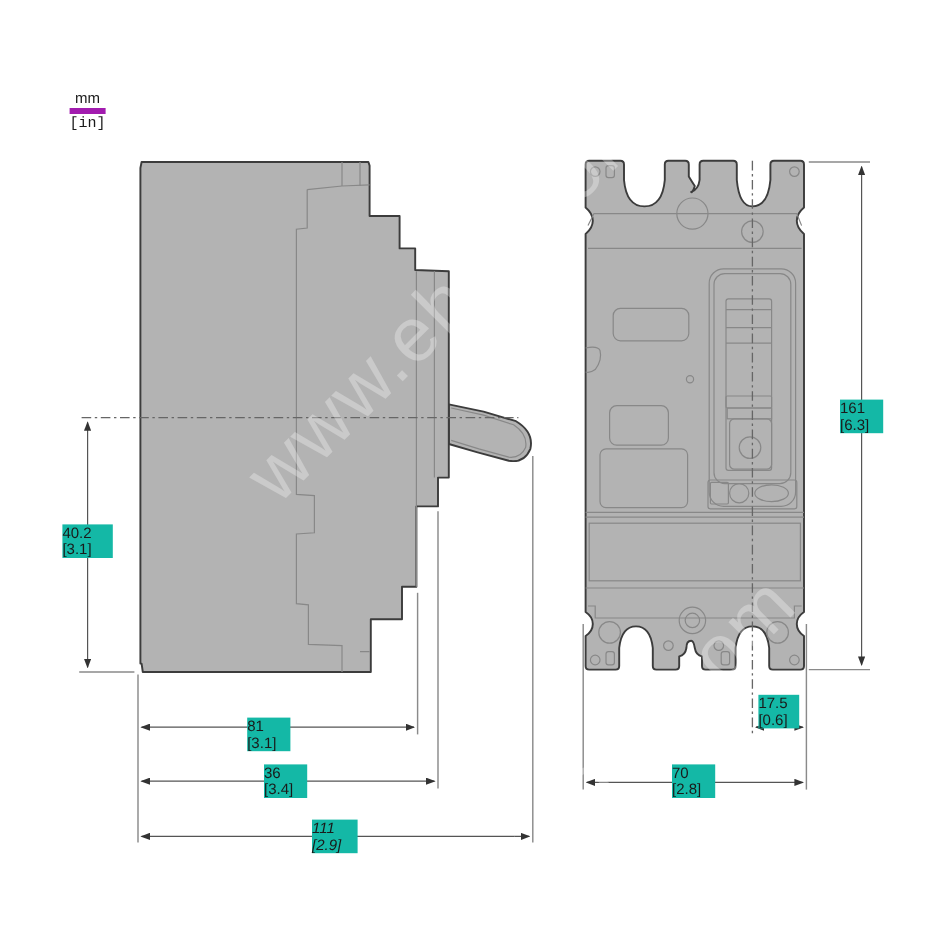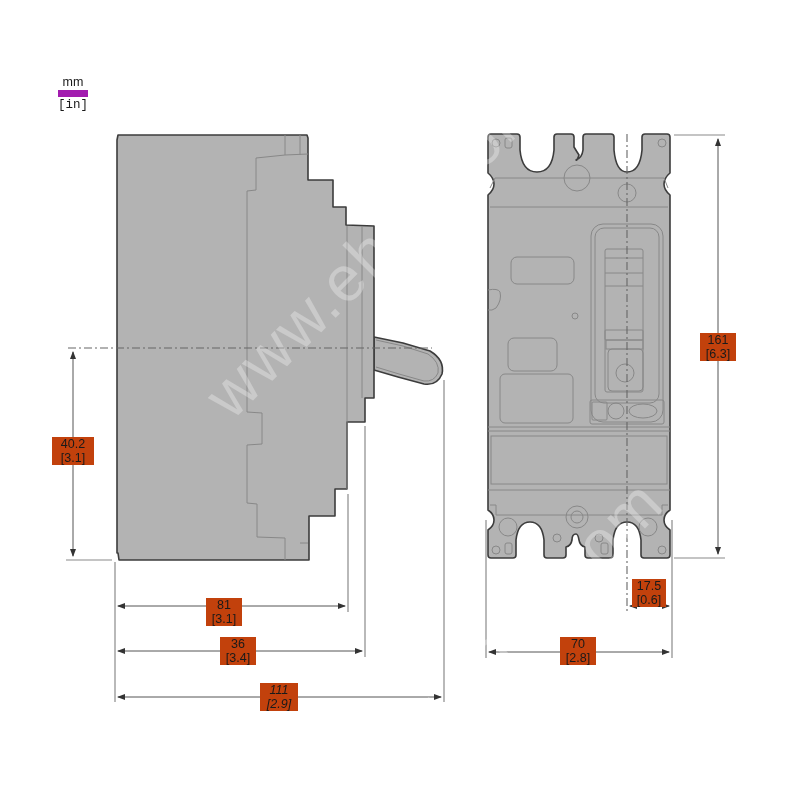--- a/index.html
+++ b/index.html
@@ -5,26 +5,26 @@
   html, body { margin: 0; padding: 0; background: #ffffff; }
   body { width: 790px; height: 790px; position: relative; overflow: hidden;
          font-family: "Liberation Sans", sans-serif; }
   svg { position: absolute; left: 0; top: 0; }
   .body-fill { fill: #b3b3b3; stroke: #3c3c3c; stroke-width: 1.6; stroke-linejoin: round; }
   .detail { fill: none; stroke: #888888; stroke-width: 1; }
   .ext { stroke: #8a8a8a; stroke-width: 1.2; fill: none; }
   .dim { stroke: #555555; stroke-width: 1; fill: none; }
   .center { stroke: #666666; stroke-width: 1.1; stroke-dasharray: 8 3 2 3; fill: none; }
   .arrow { fill: #333333; }
-  .lbl { position: absolute; font-size: 12.5px; color: #1a1a1a; text-align: center;
-         line-height: 14px; background: #c2410c; white-space: nowrap; }
+  .lbl { position: absolute; font-size: 12.5px; color: #1a1a1a; 
+         line-height: 14px; background: #14b8a6; white-space: nowrap; }
   .lbl span { display: block; }
   .unit { position: absolute; left: 58px; top: 75px; font-size: 12.5px; color: #1a1a1a;
           text-align: center; line-height: 14px; }
-  .unit .top { display: block; border-bottom: 7px solid #a21caf; padding: 0 1px 1px; text-align: center; }
+  .unit .top { display: block; border-bottom: 5px solid #a21caf; padding: 0 1px 1px; text-align: center; }
   .unit .bot { display: block; padding-top: 1px; font-family: Liberation Mono, monospace; }
   .wm { position: absolute; font-size: 64px; color: rgba(255,255,255,0.30);
         font-family: "Liberation Sans", sans-serif; transform-origin: left top;
         white-space: nowrap; pointer-events: none; letter-spacing: 2px; }
 </style>
 </head>
 <body>
 
 <svg width="790" height="790" viewBox="0 0 790 790">
   <defs>

